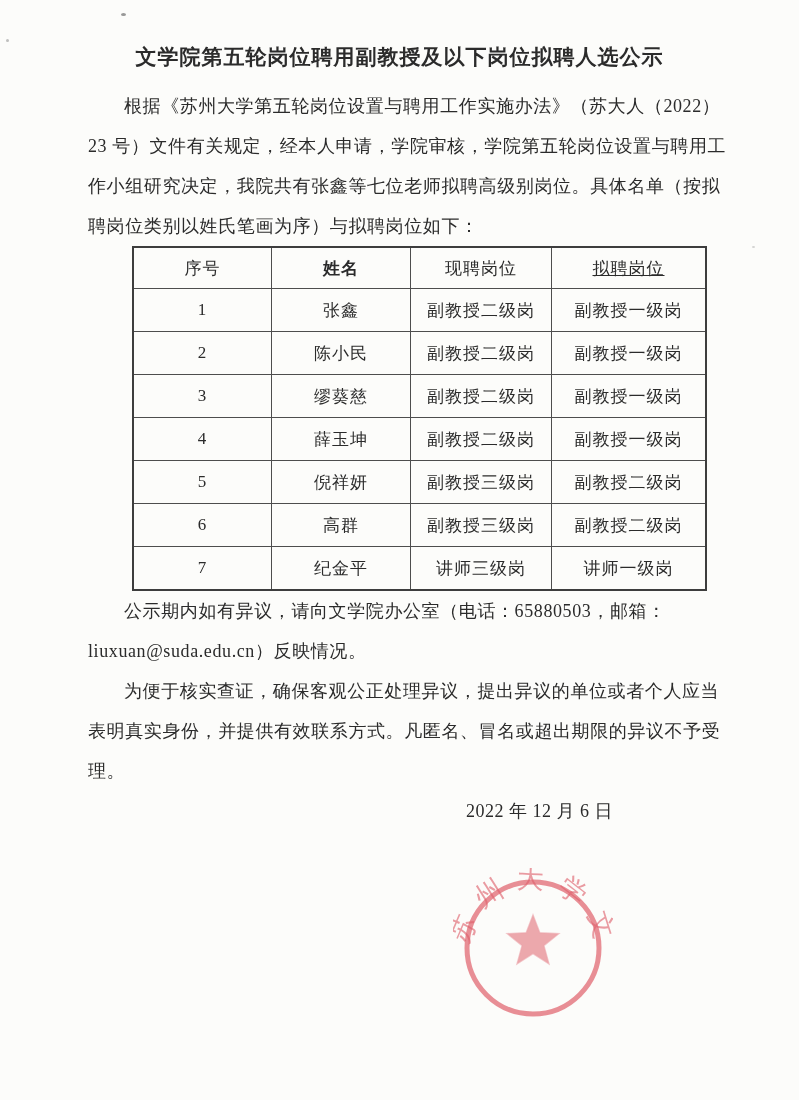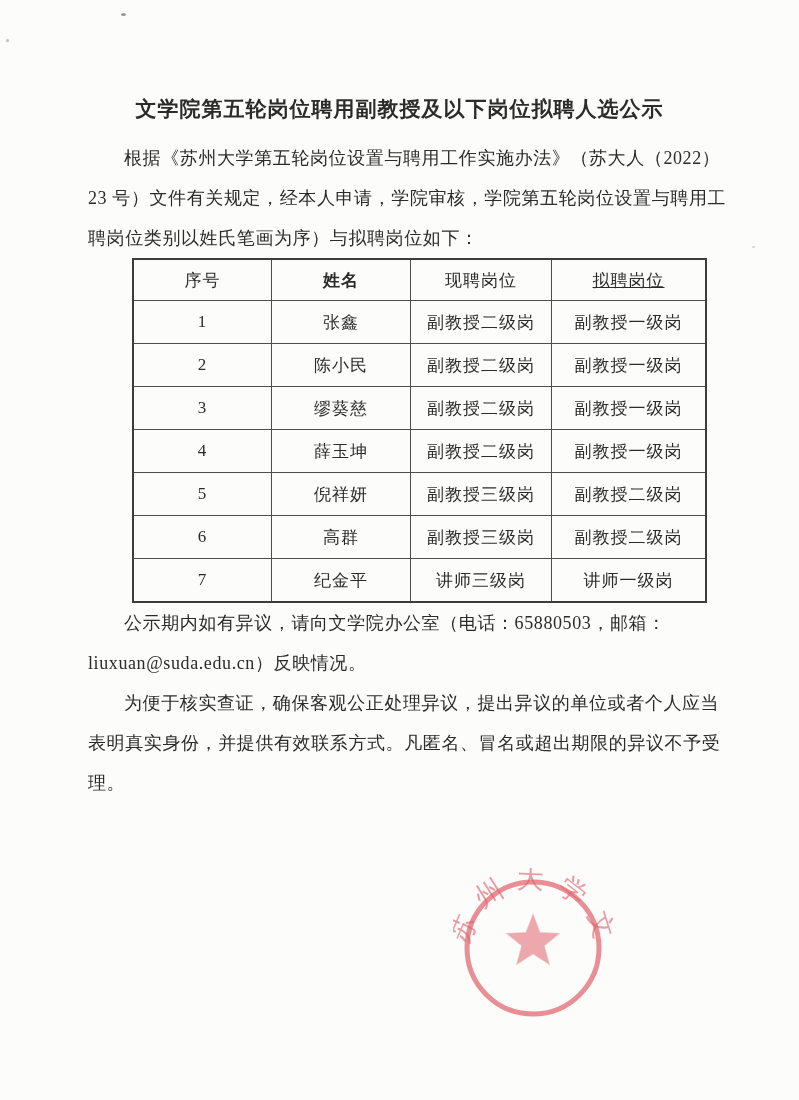--- a/index.html
+++ b/index.html
@@ -6,21 +6,21 @@
   .page {
     position:relative;
     width:799px; height:1100px;
     background:#fcfcfa;
     overflow:hidden;
     font-family:"Liberation Serif","DejaVu Serif",serif;
     color:#2b2b2b;
   }
   .content {
     position:absolute; inset:0;
-    padding:96px 88px 0 88px;
+    padding:44px 88px 0 88px;
     box-sizing:border-box;
   }
   .doc-title {
     font-family:"Liberation Sans","DejaVu Sans",sans-serif;
     font-size:21px; font-weight:bold;
     text-align:center; line-height:26px;
     letter-spacing:1px;
     white-space:nowrap;
   }
   .para { margin:0; }
@@ -83,20 +83,21 @@
       <textPath href="#sealArc" startOffset="6">苏州大学文学院</textPath>
     </text>
   </svg>
 
   <div class="content">
     <div class="doc-title">文学院第五轮岗位聘用副教授及以下岗位拟聘人选公示</div>
 
     <div class="para intro">
       <div class="line indent">根据《苏州大学第五轮岗位设置与聘用工作实施办法》（苏大人（2022）</div>
       <div class="line">23 号）文件有关规定，经本人申请，学院审核，学院第五轮岗位设置与聘用工</div>
+      <div class="line">作小组研究决定，我院共有张鑫等七位老师拟聘高级别岗位。具体名单（按拟</div>
       <div class="line">聘岗位类别以姓氏笔画为序）与拟聘岗位如下：</div>
     </div>
 
     <table class="doc-table">
       <tbody>
           <tr class="hdr">
         <td class="c0">序号</td>
         <td class="c1">姓名</td>
         <td class="c2">现聘岗位</td>
         <td class="c3">拟聘岗位</td>
@@ -151,14 +152,15 @@
       <div class="line indent">公示期内如有异议，请向文学院办公室（电话：65880503，邮箱：</div>
       <div class="line">liuxuan@suda.edu.cn）反映情况。</div>
     </div>
 
     <div class="para">
       <div class="line indent">为便于核实查证，确保客观公正处理异议，提出异议的单位或者个人应当</div>
       <div class="line">表明真实身份，并提供有效联系方式。凡匿名、冒名或超出期限的异议不予受</div>
       <div class="line">理。</div>
     </div>
 
+    <div class="sig-date">2022 年 12 月 6 日</div>
   </div>
 </div>
 
 </body></html>

